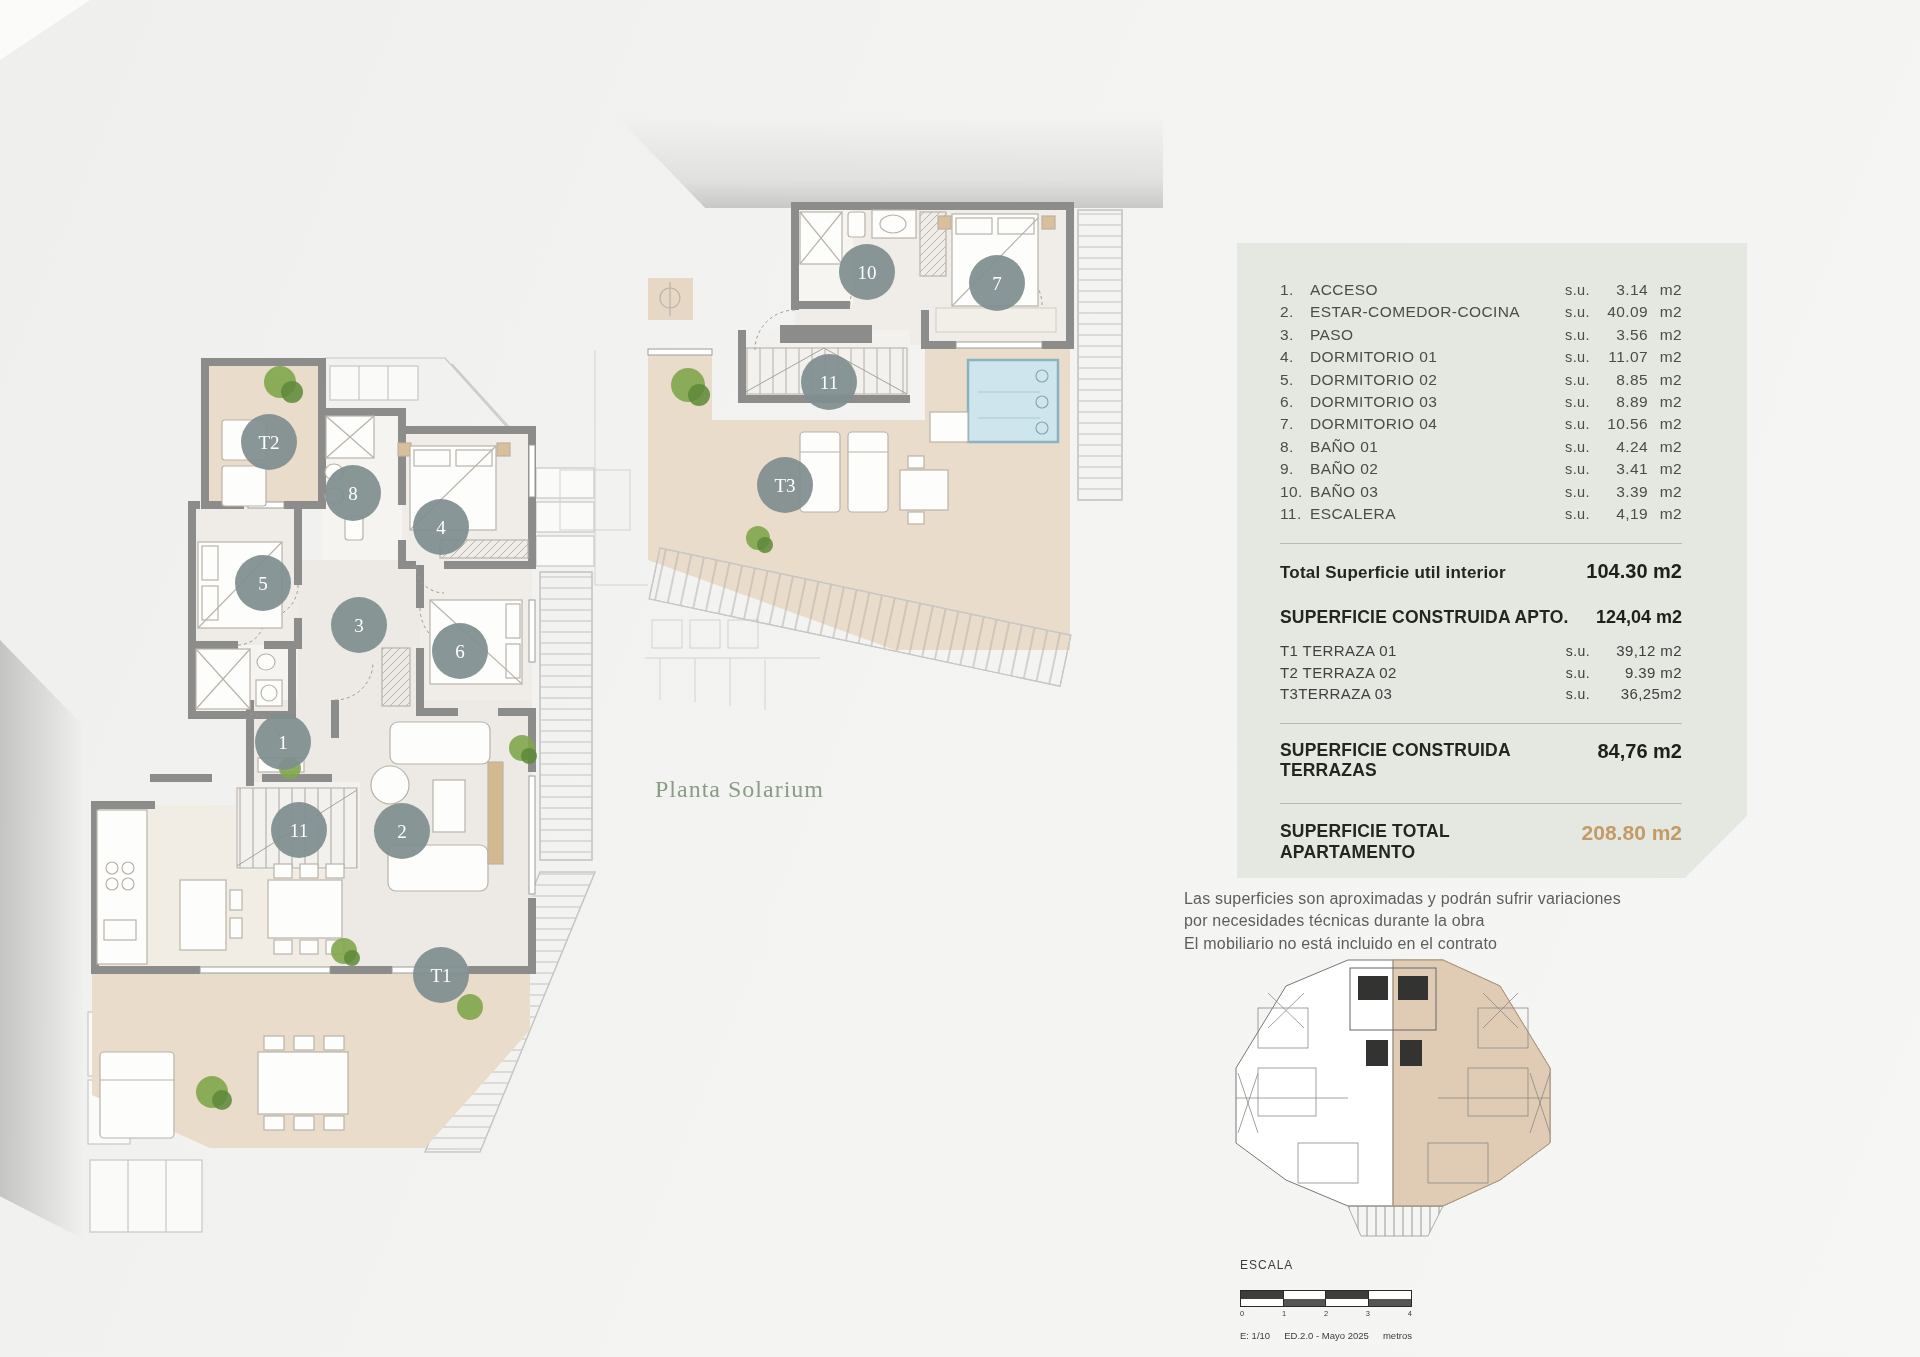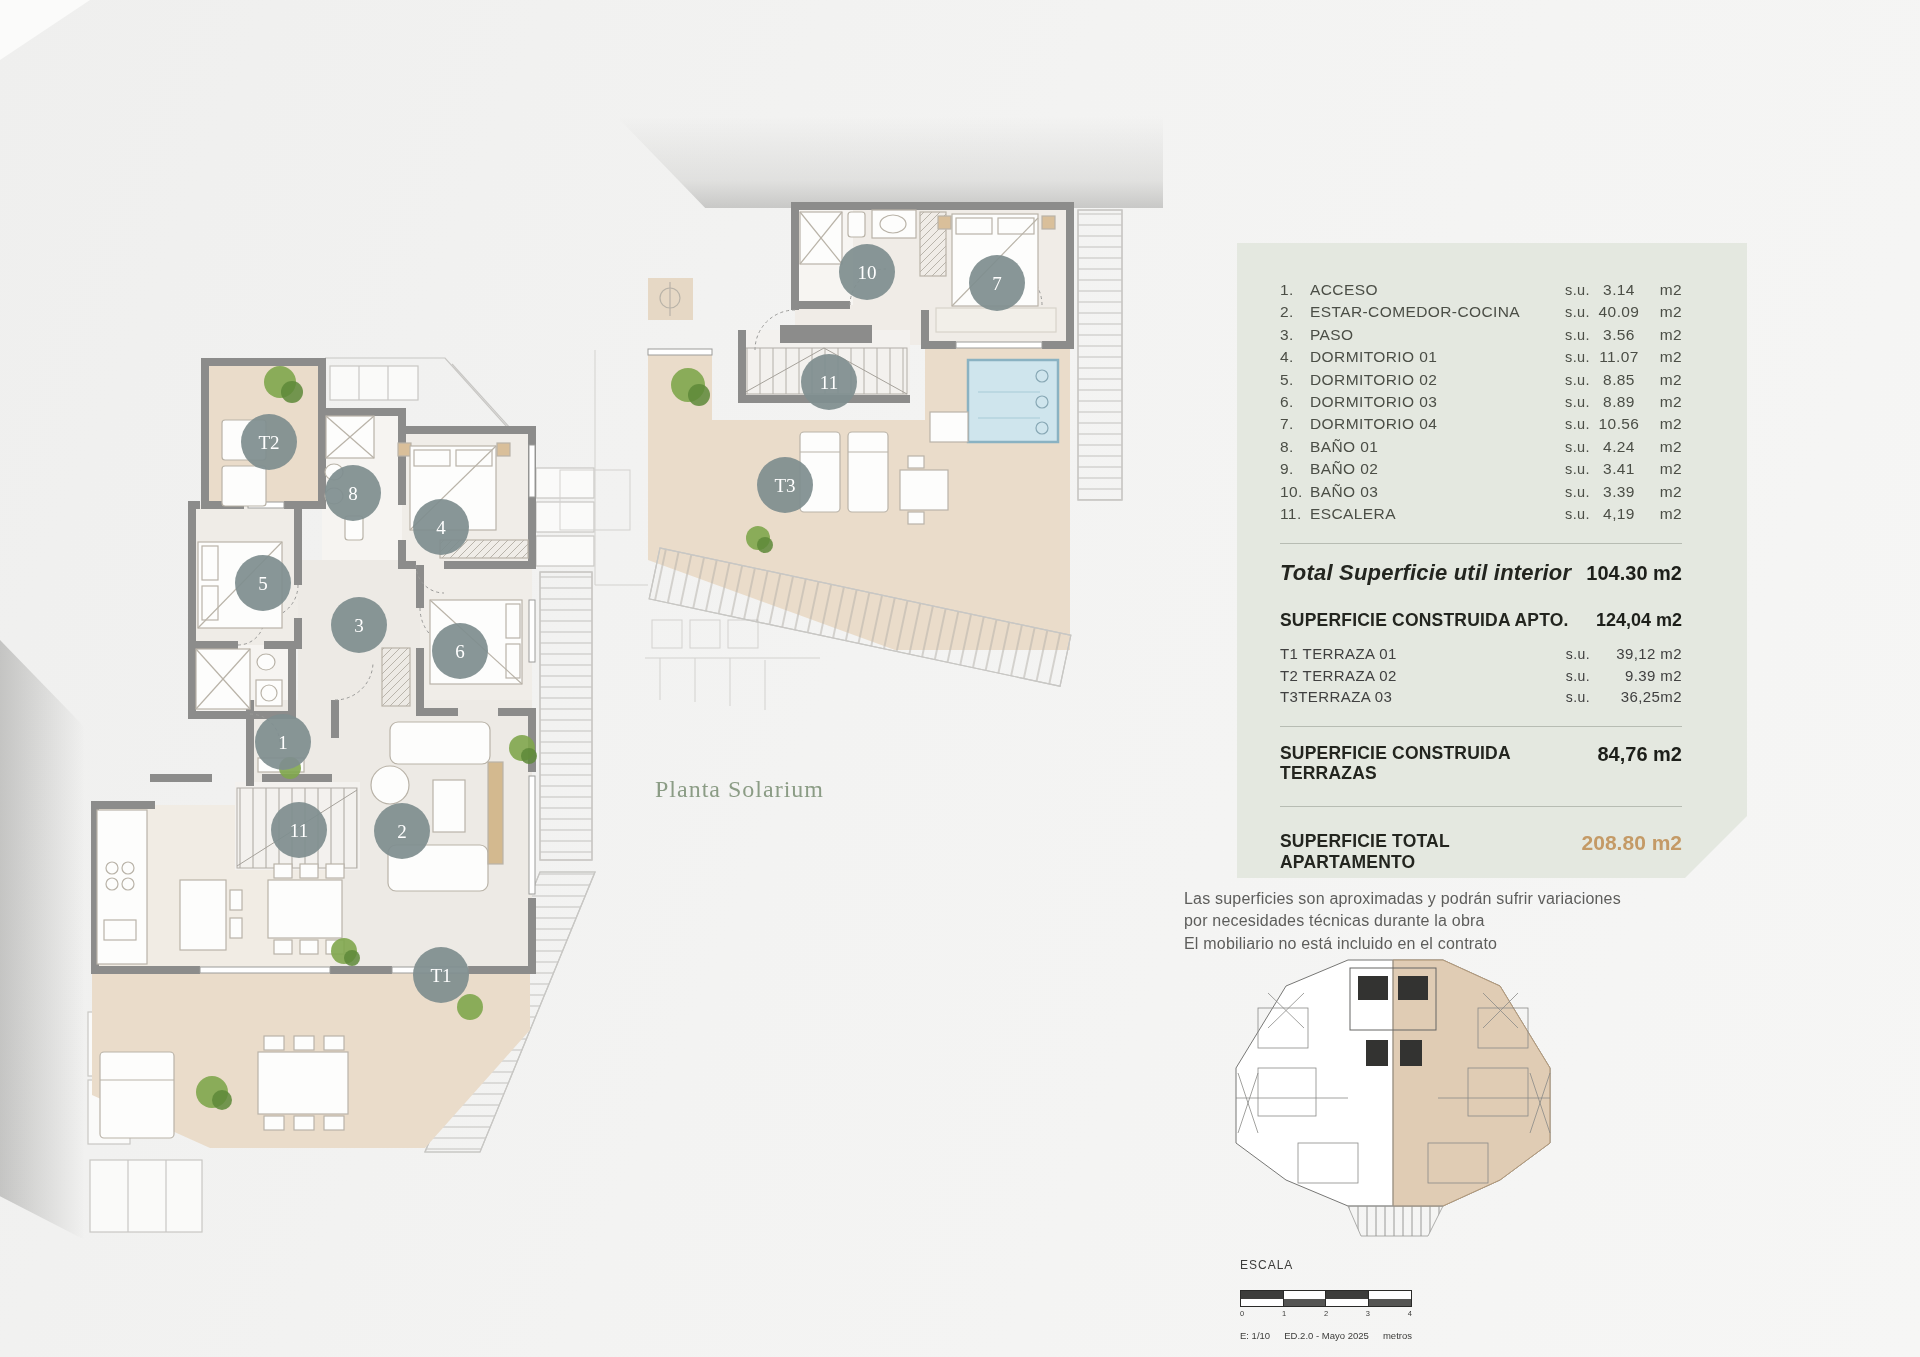--- a/index.html
+++ b/index.html
@@ -21,21 +21,21 @@
   .subtitle{font-family:"Liberation Serif",serif;font-size:31px;color:#a3b298;margin-top:8px;}
   
   .panel{position:absolute;left:1237px;top:243px;width:510px;height:635px;background:#e4e8e0;
     clip-path:polygon(0 0,100% 0,100% calc(100% - 62px),calc(100% - 62px) 100%,0 100%);
     box-sizing:border-box;padding:30px 65px 20px 43px;color:#44473f;}
   .room-row{display:flex;align-items:baseline;height:22.4px;font-size:15.5px;letter-spacing:.4px;color:#4b4e46;}
   .room-num{width:30px;flex:none;}
   .room-label{flex:none;}
   .room-sp{flex:1;}
   .room-su{width:34px;text-align:right;flex:none;font-size:14.5px;}
-  .room-val{width:58px;text-align:center;flex:none;}
+  .room-val{width:58px;text-align:right;flex:none;}
   .room-unit{width:34px;text-align:right;flex:none;}
   .hr{border:none;border-top:1px solid #b7bcb3;margin:16px 0 0 0;}
   .tot-row{display:flex;align-items:baseline;margin-top:16px;}
   .tot-label{font-size:17.5px;color:#23251f;font-weight:bold;letter-spacing:.2px;}
   .tot-label.mixed{font-weight:bold;}
   .tot-sp{flex:1;}
   .tot-val{font-size:20px;font-weight:bold;color:#1d1f1a;}
   .terr-row{display:flex;align-items:baseline;height:21.5px;font-size:15px;color:#404040;letter-spacing:.4px;}
   .terr-sp{flex:1;}
   .terr-su{width:34px;text-align:right;font-size:14px;}
@@ -522,21 +522,21 @@
           <span class="room-sp"></span>
           <span class="room-su">s.u.</span>
           <span class="room-val">4,19</span>
           <span class="room-unit">m2</span>
         </div>
     </div>
 
     <hr class="hr">
 
     <div class="tot-row">
-      <span class="tot-label mixed" style="font-size:22px;font-style:italic;">Total Superficie util interior</span>
+      <span class="tot-label mixed" style="font-size:17px;">Total Superficie util interior</span>
       <span class="tot-sp"></span>
       <span class="tot-val">104.30 m2</span>
     </div>
 
     <div class="tot-row" style="margin-top:24px;">
       <span class="tot-label">SUPERFICIE CONSTRUIDA APTO.</span>
       <span class="tot-sp"></span>
       <span class="tot-val" style="font-size:18px;">124,04 m2</span>
     </div>
 
@@ -564,21 +564,21 @@
     <hr class="hr">
 
     <div class="tot-row two-line" style="align-items:flex-start;">
       <span class="tot-label"><span>SUPERFICIE CONSTRUIDA</span><br><span>TERRAZAS</span></span>
       <span class="tot-sp"></span>
       <span class="tot-val">84,76 m2</span>
     </div>
 
     <hr class="hr" style="margin-top:22px;">
 
-    <div class="tot-row two-line" style="margin-top:24px;align-items:flex-start;">
+    <div class="tot-row two-line" style="margin-top:17px;align-items:flex-start;">
       <span class="tot-label"><span>SUPERFICIE TOTAL</span><br><span>APARTAMENTO</span></span>
       <span class="tot-sp"></span>
       <span class="tot-val gold">208.80 m2</span>
     </div>
   </div>
 
   <div class="disclaimer">
     <div>Las superficies son aproximadas y podrán sufrir variaciones</div>
     <div>por necesidades técnicas durante la obra</div>
     <div>El mobiliario no está incluido en el contrato</div>

